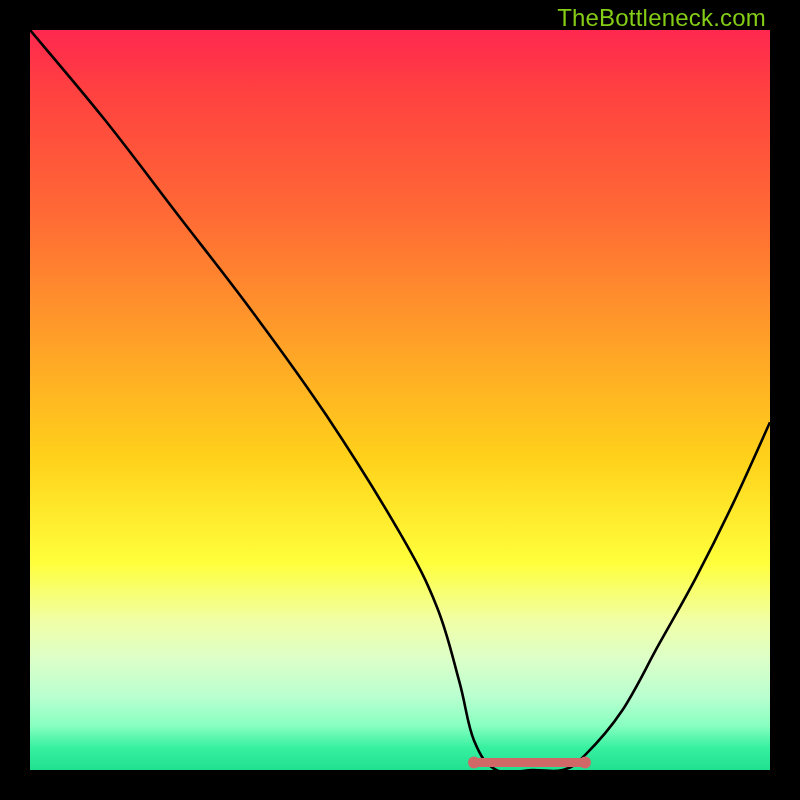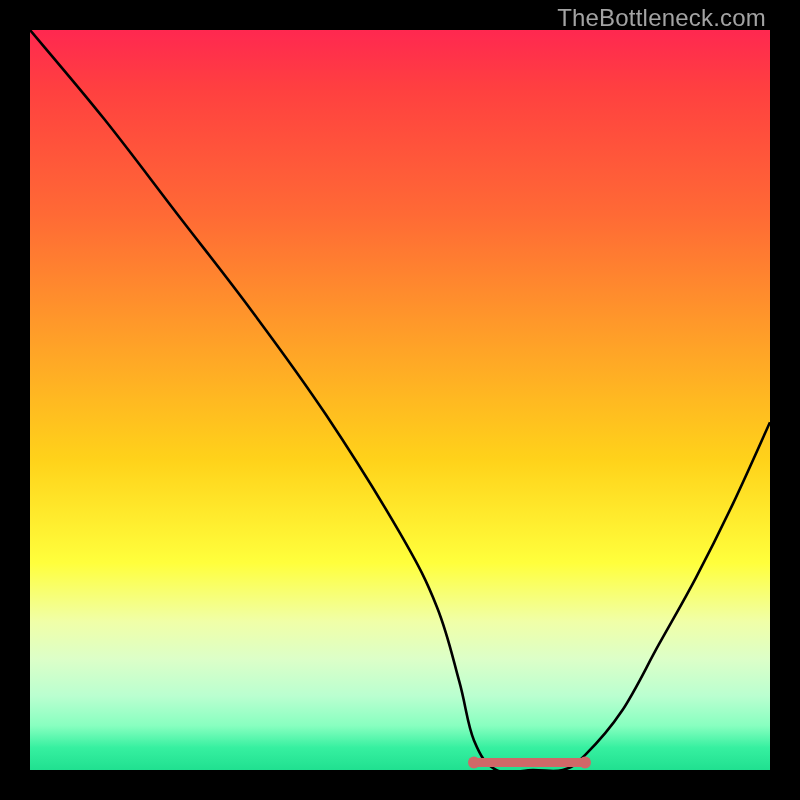--- a/index.html
+++ b/index.html
@@ -36,21 +36,21 @@
       #baffd0 90%,
       #88ffc0 94%,
       #36f0a0 97%,
       #20e090 100%
     );
   }
   .watermark {
     position: absolute;
     top: 4px;
     right: 34px;
-    color: #a3a3a3;
+    color: #84cc16;
     font-family: Arial, Helvetica, sans-serif;
     font-size: 24px;
     letter-spacing: 0.2px;
   }
   svg.curve {
     position: absolute;
     left: 30px;
     top: 30px;
     width: 740px;
     height: 740px;

